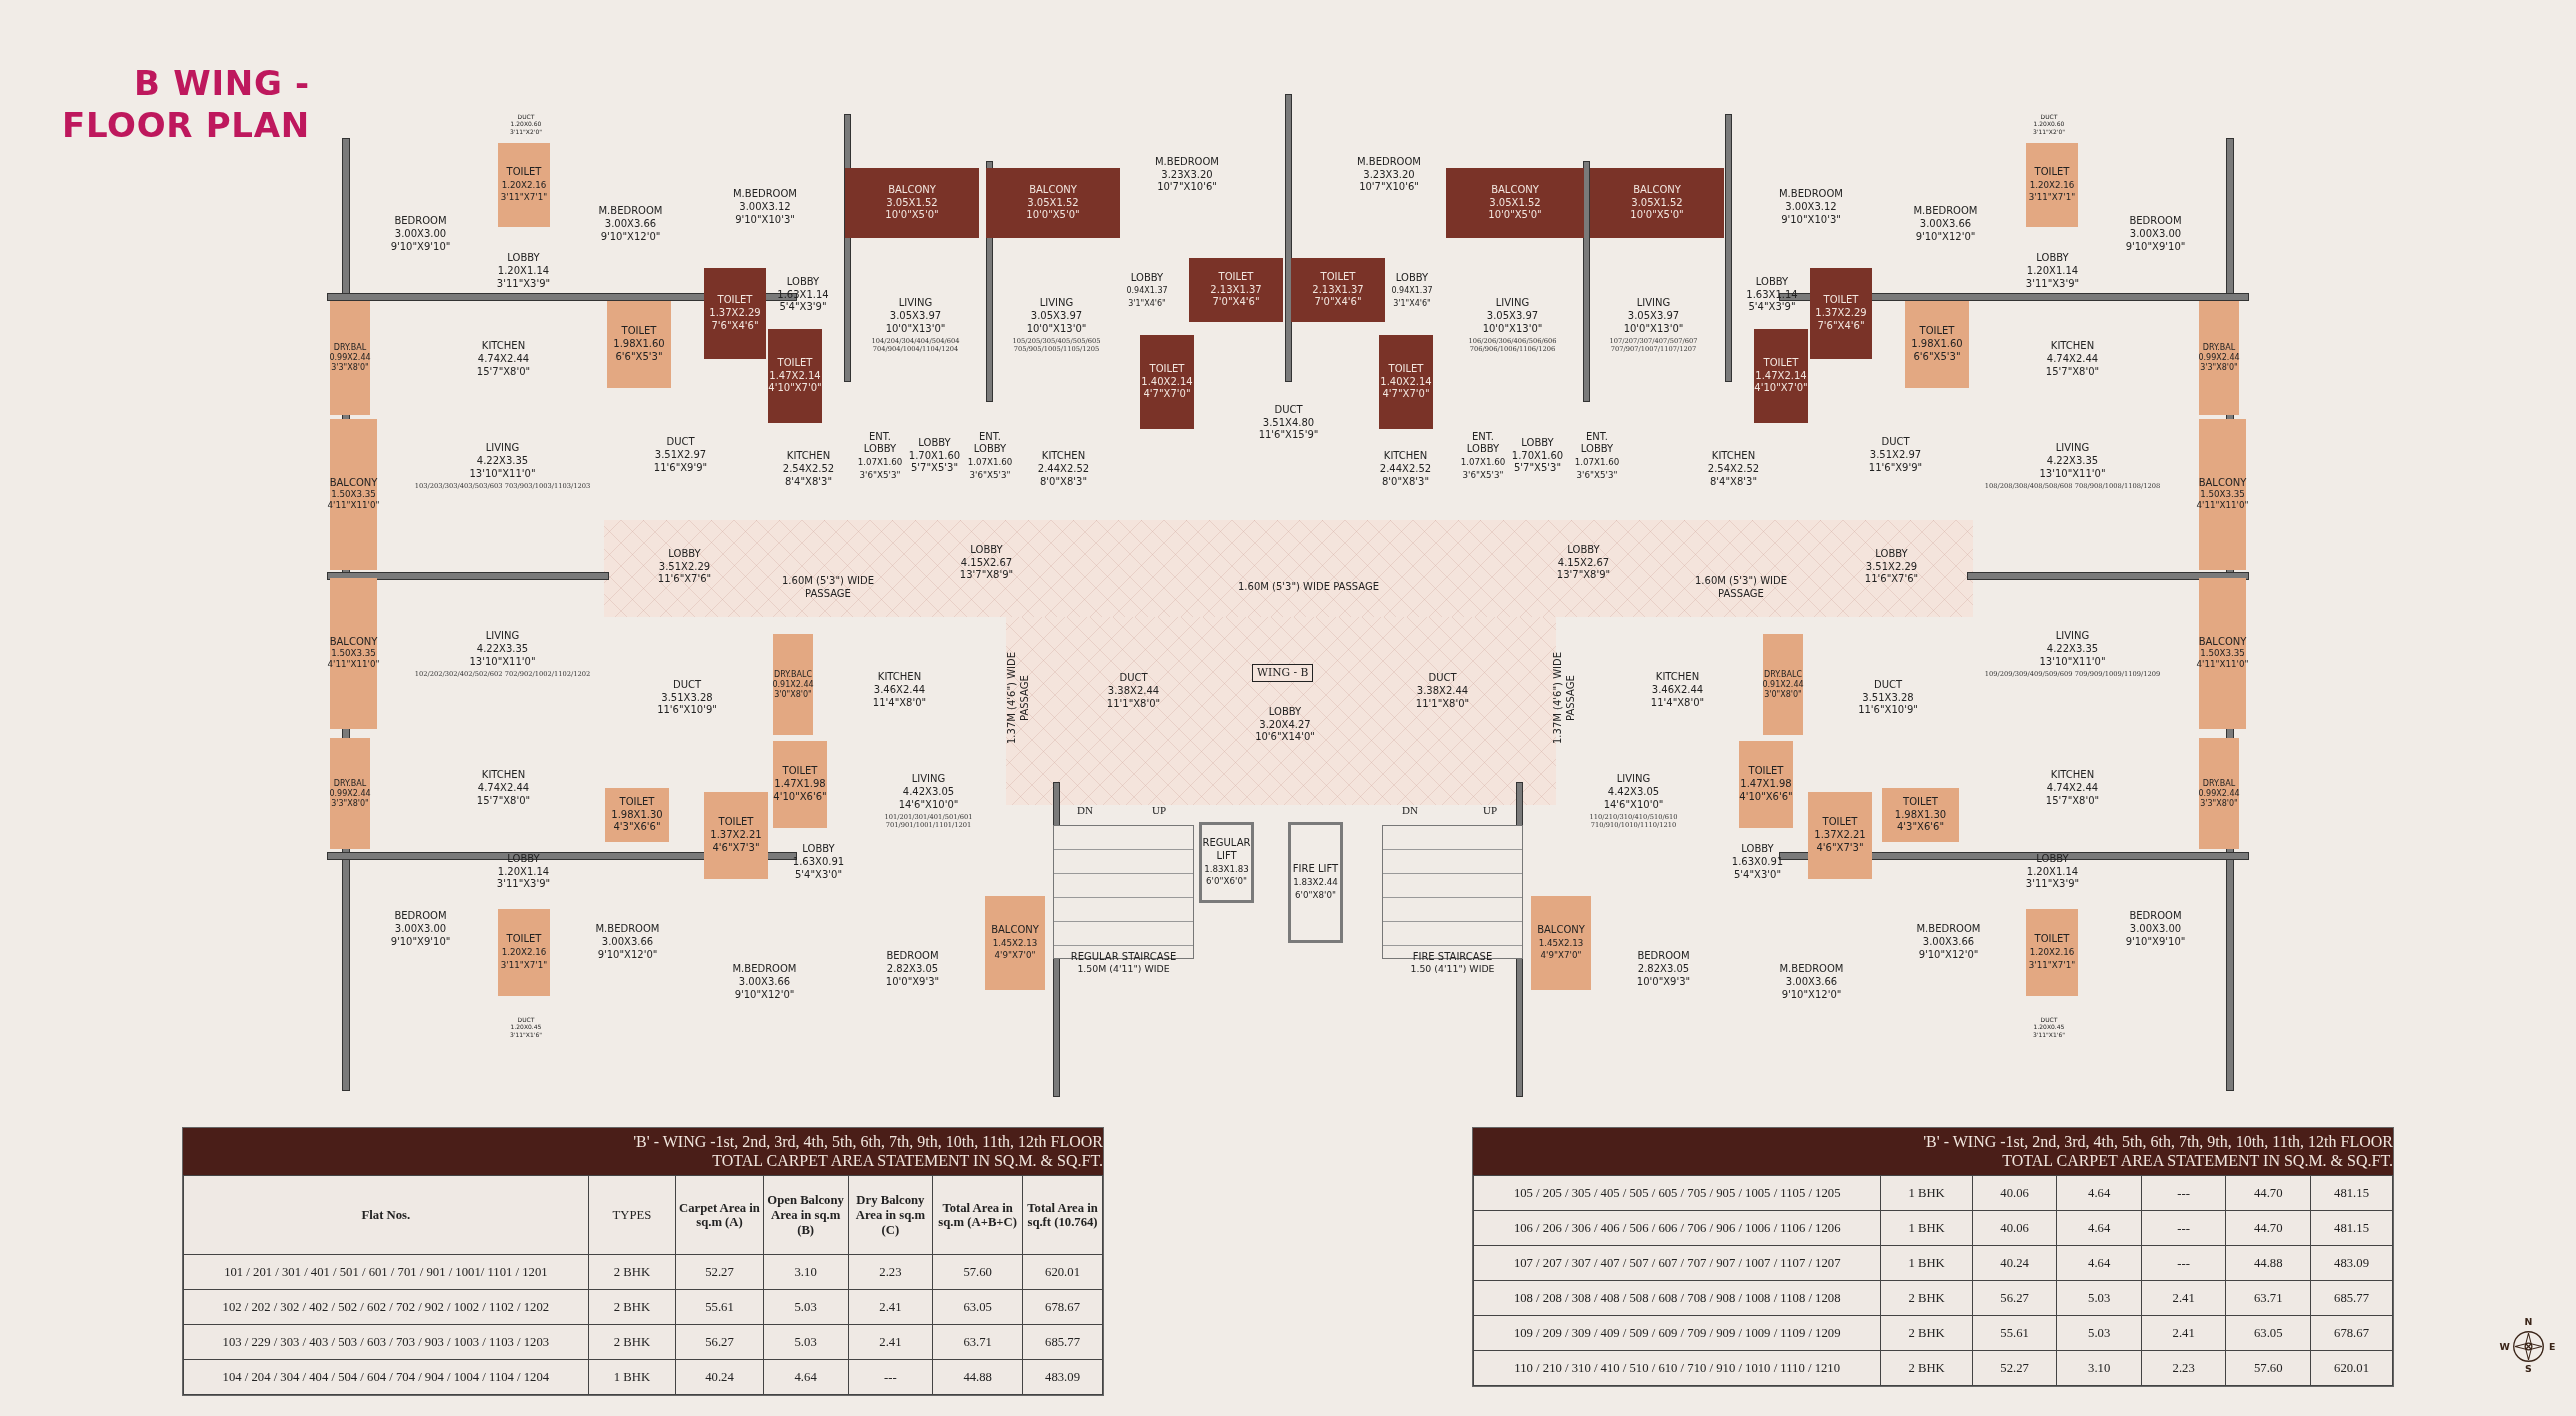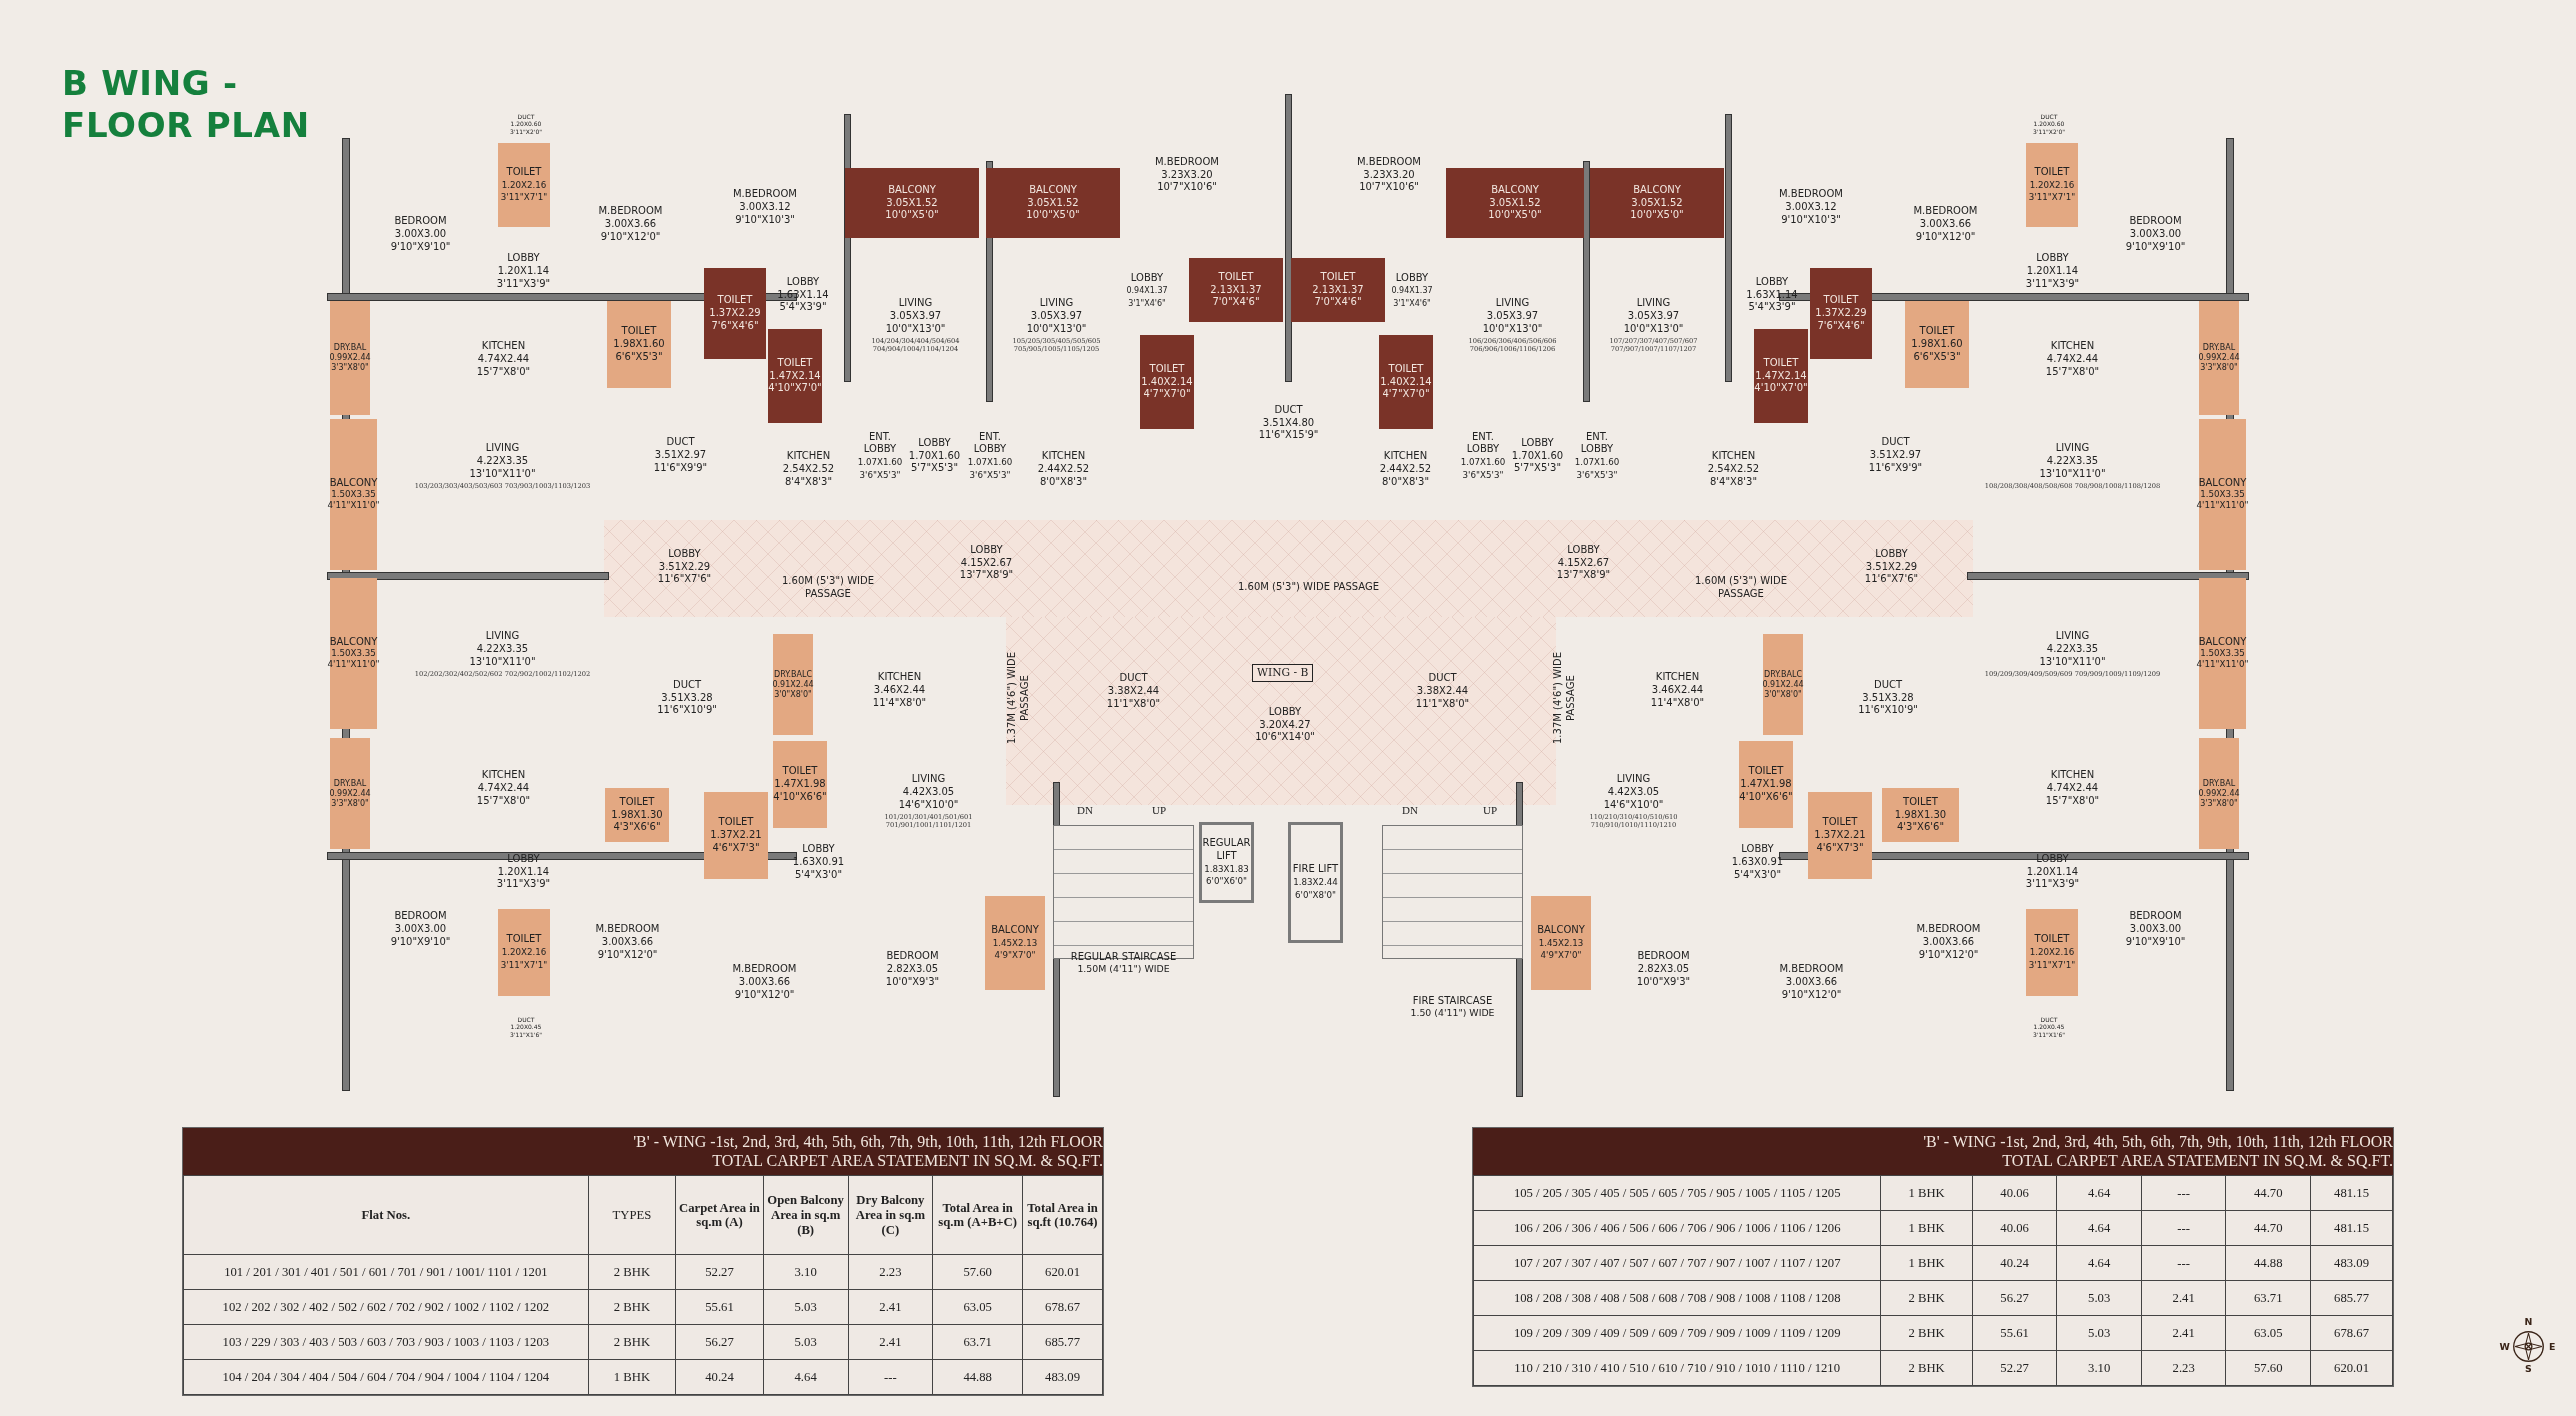--- a/index.html
+++ b/index.html
@@ -1,17 +1,17 @@
 <!DOCTYPE html>
 <html style="font-size:10.7px"><head>
 <meta charset="utf-8">
 <style>
   html,body{margin:0;padding:0;}
   body{width:2576px;height:1417px;background:#f1ece7;position:relative;overflow:hidden;font-family:"DejaVu Sans",sans-serif;color:#222;}
-  .title{position:absolute;left:62px;top:62px;font-family:"DejaVu Sans",sans-serif;font-weight:bold;font-size:34px;line-height:42px;color:#15803d;letter-spacing:0.7px;}
+  .title{position:absolute;left:62px;top:62px;font-family:"DejaVu Sans",sans-serif;font-weight:bold;font-size:34px;line-height:42px;color:#be185d;letter-spacing:0.7px;text-align:right;}
   .plan{position:absolute;left:0;top:0;width:2576px;height:1114px;}
   .room{position:absolute;box-sizing:border-box;display:flex;flex-direction:column;align-items:center;justify-content:center;text-align:center;font-size:10px;line-height:12.7px;color:#222;}
   .room .nm{font-size:10px;}
   .room .fl{font-family:"DejaVu Serif",serif;font-size:6.7px;line-height:8.7px;color:#333;margin-top:1.3px;}
   .wall{position:absolute;background:#7a7a7a;border:0.7px solid #333;box-sizing:border-box;}
   .c-maroon{background:#7a3328;color:#f2e6df;}
   .c-maroon .nm{color:#f2e6df;}
   .c-orange{background:#e3a882;}
   .c-lobby{background:
      repeating-linear-gradient(45deg,rgba(210,170,160,.35) 0 0.7px,transparent 0.7px 16px),
@@ -501,21 +501,21 @@
       <span>6'0"X6'0"</span>
   </div>
   <div class="room" style="left:1288px;top:822px;width:55px;height:121px;border:3.4px solid #7a7a7a;font-size:8.7px;justify-content:center;">
     <span class="nm">FIRE LIFT</span>
       <span>1.83X2.44</span>
       <span>6'0"X8'0"</span>
   </div>
   <div class="stairs" style="left:1382px;top:825px;width:141px;height:134px;"></div>
   <div class="stair-lbl" style="left:1402px;top:804px;">DN</div>
   <div class="stair-lbl" style="left:1483px;top:804px;">UP</div>
-  <div class="room" style="left:1382px;top:946px;width:141px;height:34px;font-size:9.4px;line-height:12px;margin-top:44px;">
+  <div class="room" style="left:1382px;top:946px;width:141px;height:34px;font-size:9.4px;line-height:12px;">
     <span class="nm">FIRE STAIRCASE</span>
       <span>1.50 (4'11") WIDE</span>
   </div>
 
   <div class="room" style="left:1570px;top:758px;width:127px;height:87px;">
     <span class="nm">LIVING</span>
       <span>4.42X3.05</span>
       <span>14'6"X10'0"</span>
       <span class="fl">110/210/310/410/510/610 710/910/1010/1110/1210</span>
   </div>

